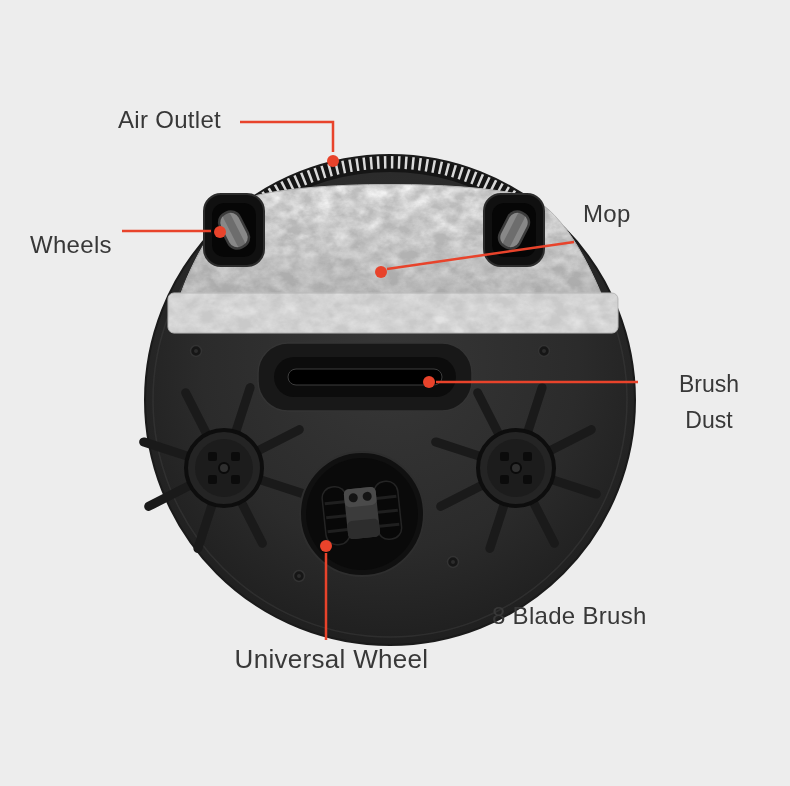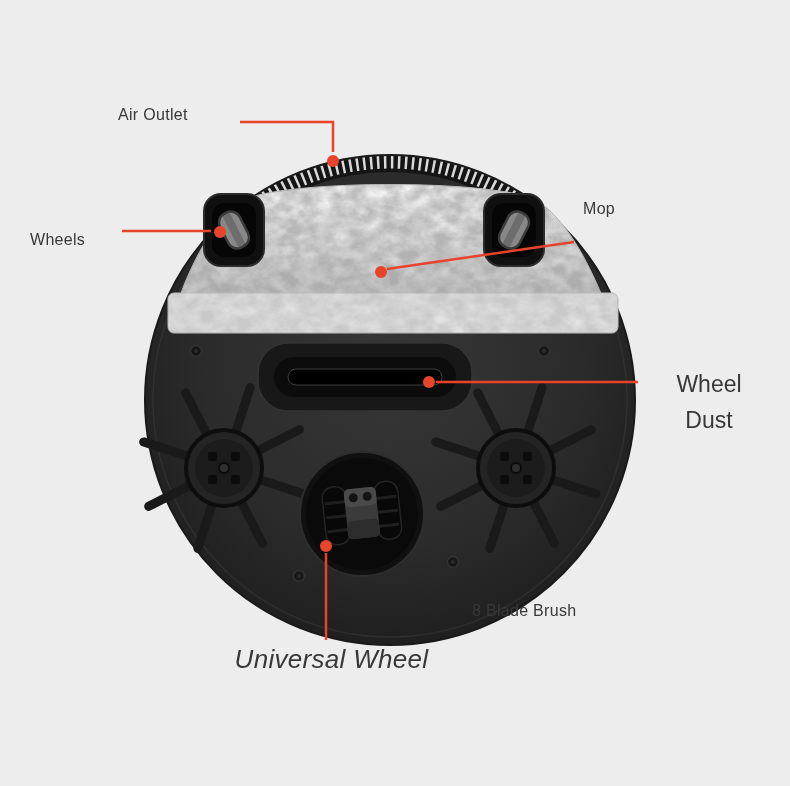--- a/index.html
+++ b/index.html
@@ -2,23 +2,23 @@
 <html><head>
 <meta charset="utf-8">
 <style>
   html,body { margin:0; padding:0; background:#ededed; }
   .stage {
     position:relative; width:790px; height:786px; background:#ededed;
     overflow:hidden; font-family:"Liberation Sans","DejaVu Sans",sans-serif;
   }
   svg.scene { position:absolute; left:0; top:0; }
   .label { position:absolute; color:#383838; white-space:nowrap; }
-  .label.main { font-size:16px; letter-spacing:.3px; }
+  .label.main { font-size:24px; letter-spacing:.3px; }
   .label.dust { font-size:23px; line-height:36px; text-align:center; width:146px; white-space:normal; }
-  .label.universal { text-align:center; width:215px; white-space:normal;font-style:italic; }
+  .label.universal { text-align:center; width:215px; white-space:normal; }
   .label.universal .big { font-size:26px; letter-spacing:.3px; }
   .label.universal .note { font-size:17px; margin-top:4px; letter-spacing:.2px; }
 </style>
 </head>
 <body>
 
 <div class="stage">
 
   <svg class="scene" width="790" height="786" viewBox="0 0 790 786">
     <defs>
@@ -154,23 +154,23 @@
     </g>
   </svg>
 
   <div class="label main" style="left:118px; top:106px">Air Outlet</div>
 
   <div class="label main" style="left:30px; top:231px">Wheels</div>
 
   <div class="label main" style="left:583px; top:200px">Mop</div>
 
   <div class="label dust" style="left:636px; top:366px">
-    <div>Wheel</div>
+    <div>Brush</div>
     <div>Dust</div>
   </div>
 
-  <div class="label main" style="left:472px; top:602px">8 Blade Brush</div>
+  <div class="label main" style="left:492px; top:602px">8 Blade Brush</div>
 
   <div class="label universal" style="left:224px; top:644px">
     <div class="big">Universal Wheel</div>
   </div>
 
 </div>
 
 </body></html>

